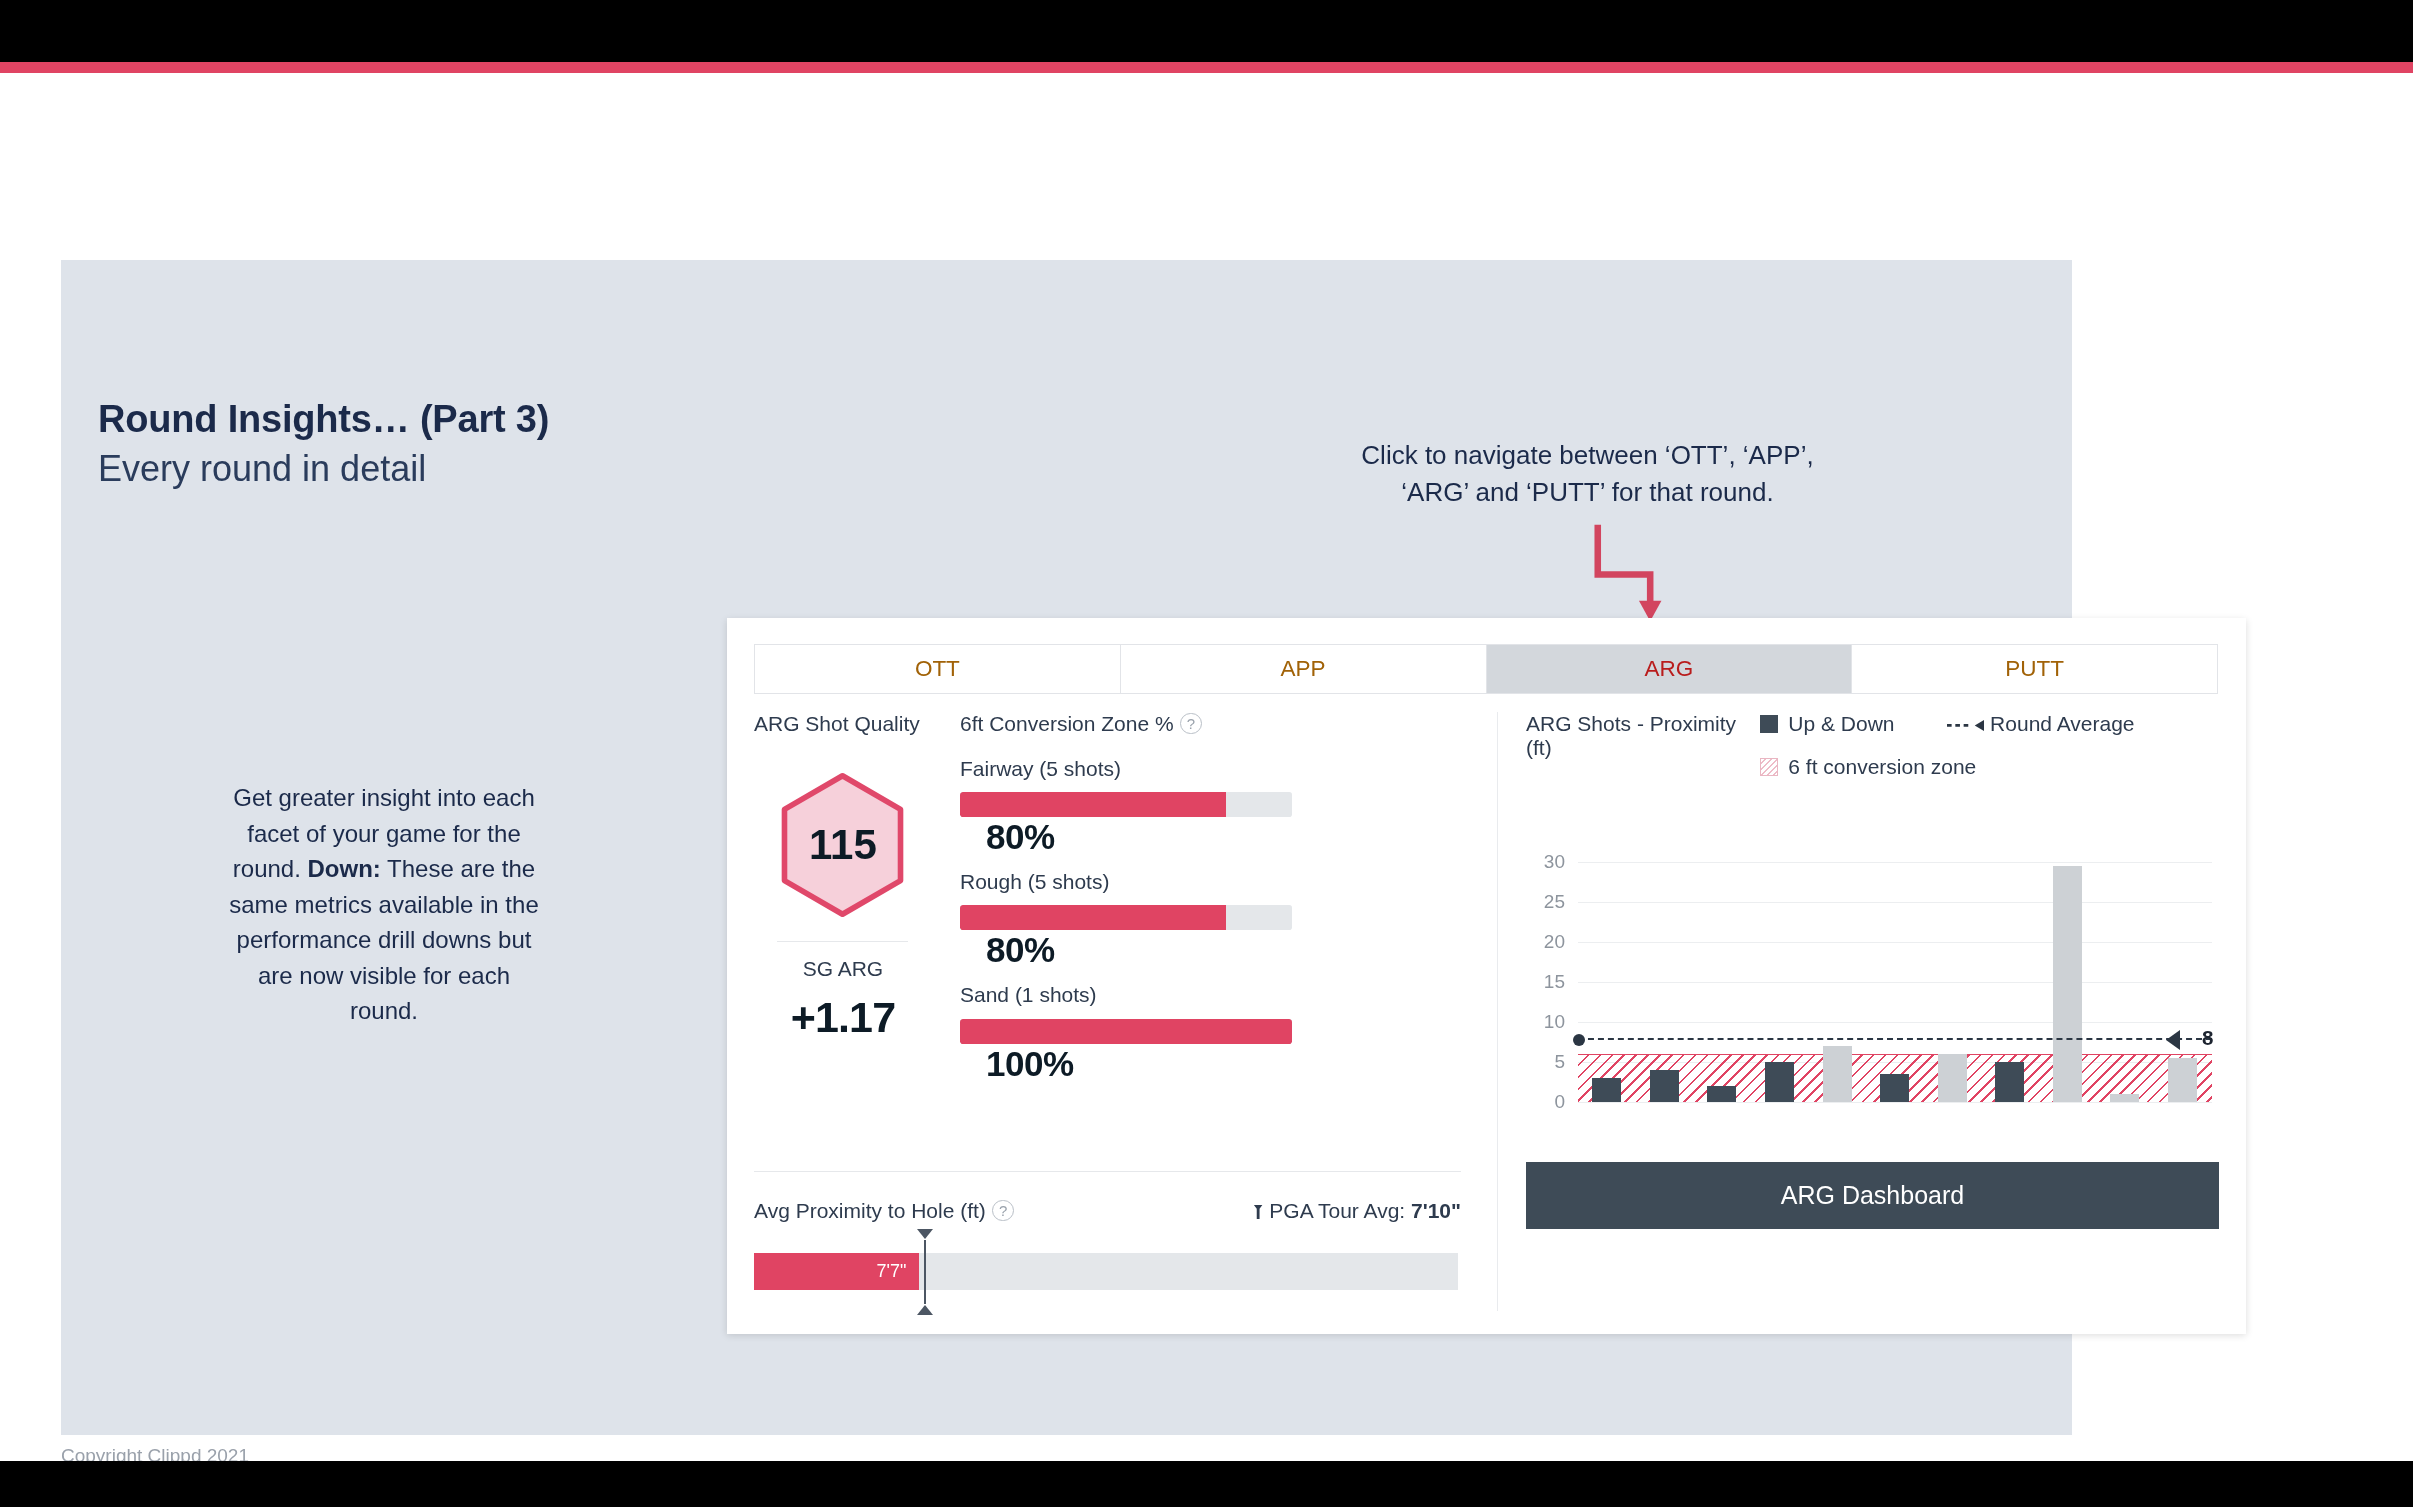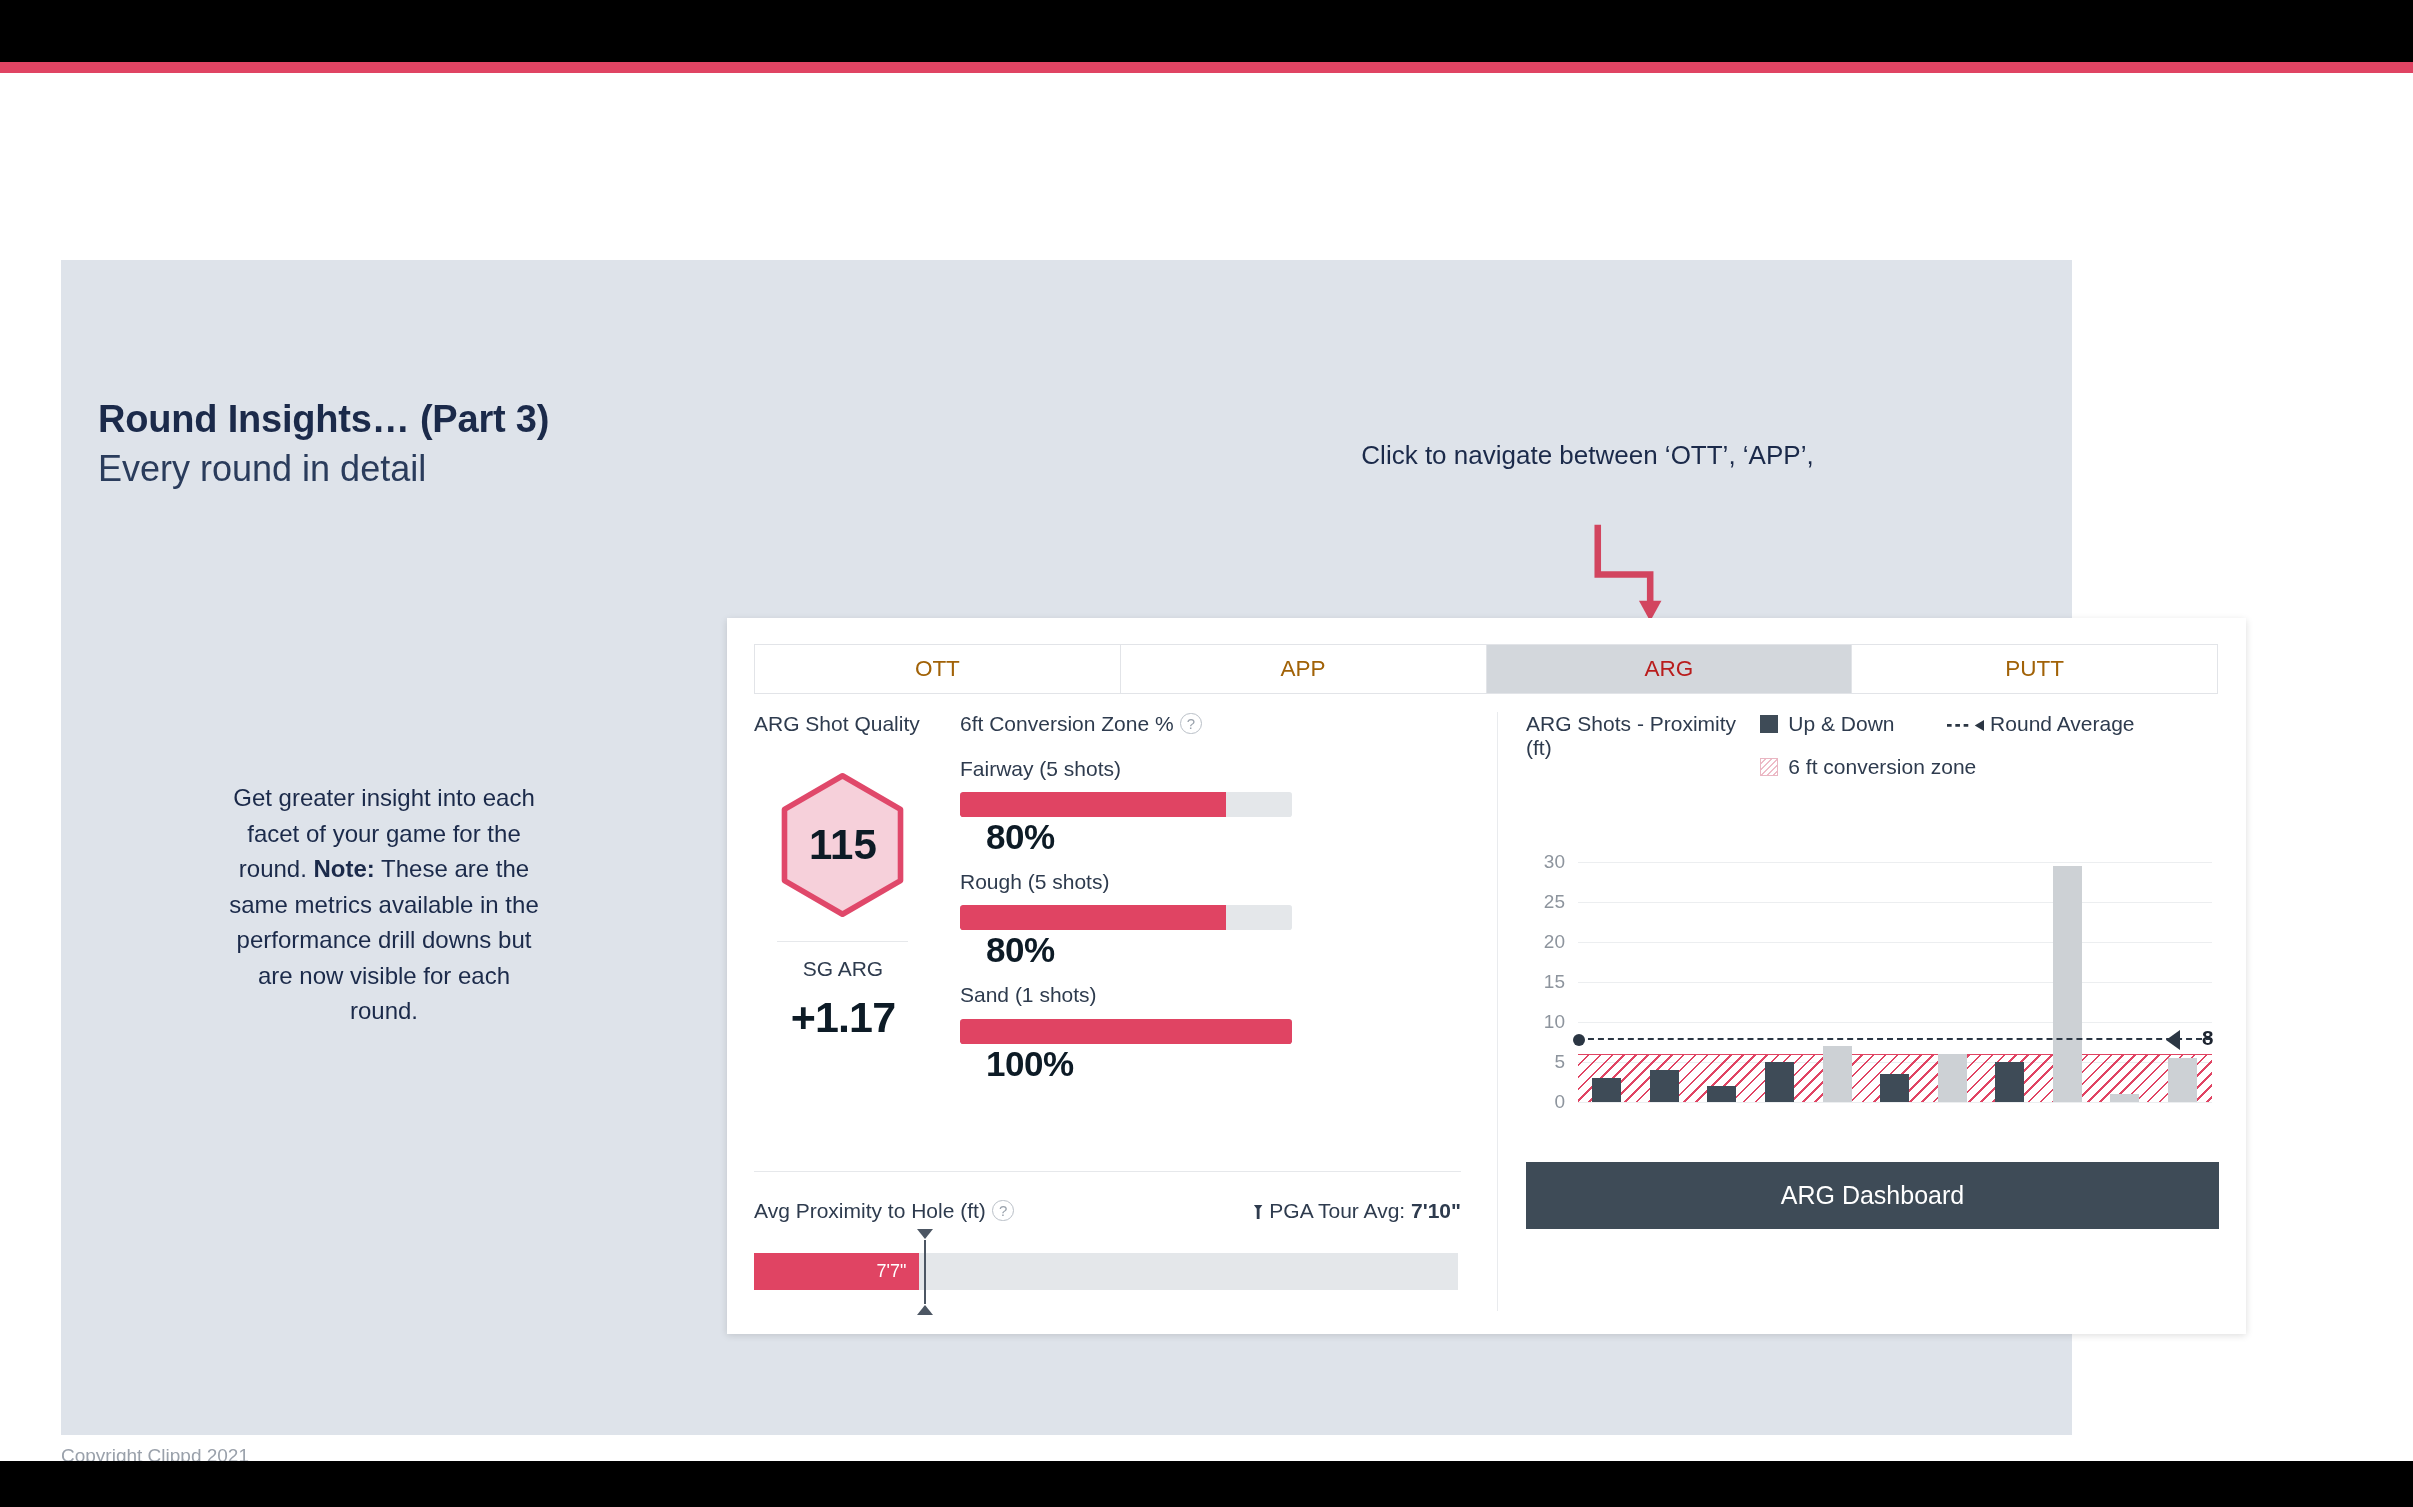--- a/index.html
+++ b/index.html
@@ -138,29 +138,30 @@
   <div class="page">
 
 
     <div class="canvas"></div>
 
     <div class="title-1">Round Insights… (Part 3)</div>
     <div class="title-2">Every round in detail</div>
 
     <div class="callout">
       <div>Click to navigate between ‘OTT’, ‘APP’,</div>
+      <div>‘ARG’ and ‘PUTT’ for that round.</div>
     </div>
 
     <svg class="arrow-svg" width="122" height="103" viewBox="0 0 130 110">
       <path d="M6,2 L6,55 L62,55 L62,88" fill="none" stroke="#d2455f" stroke-width="7"></path>
       <path d="M62,105 L50,83 L74,83 Z" fill="#d2455f"></path>
     </svg>
 
     <div class="blurb">
-      <span>Get greater insight into each facet of your game for the round. </span><b>Note:</b><span> These are the same metrics available in the performance drill downs but are now visible for each round.</span>
+      <span>Get greater insight into each facet of your game for the round. </span><b>Down:</b><span> These are the same metrics available in the performance drill downs but are now visible for each round.</span>
     </div>
 
     <div class="foot">Copyright Clippd 2021</div>
 
     <div class="card">
 
       <div class="tabs">
         <div class="tab">OTT</div>
         <div class="tab">APP</div>
         <div class="tab active">ARG</div>

